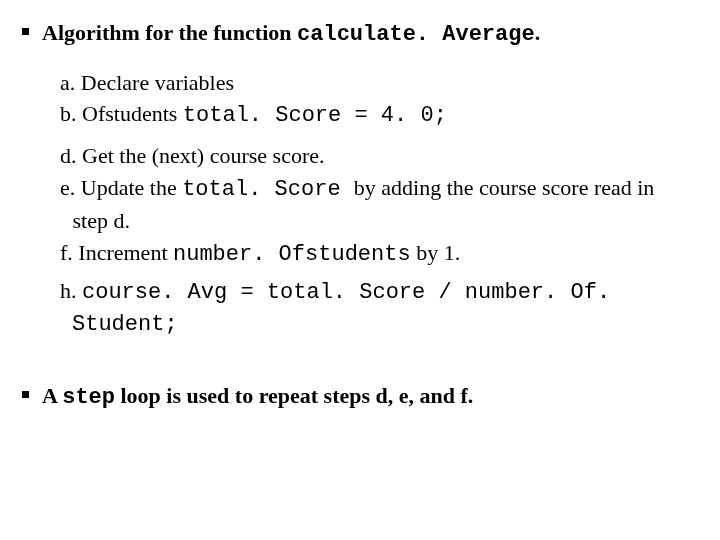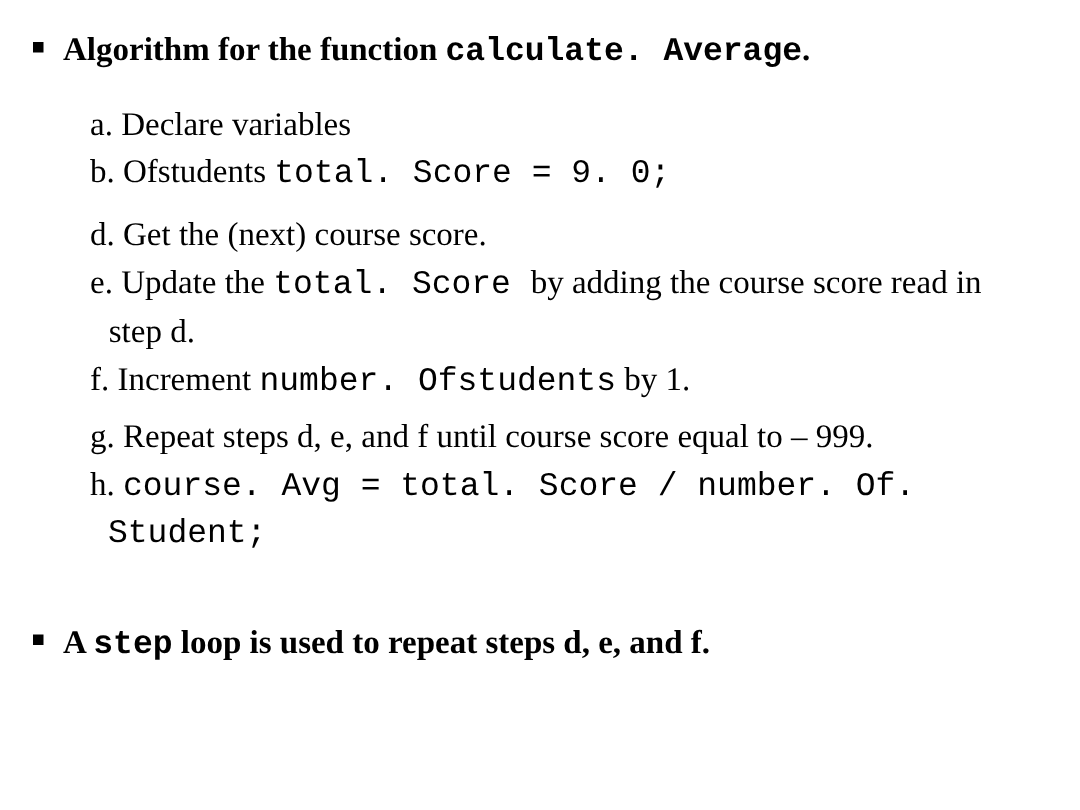--- a/index.html
+++ b/index.html
@@ -55,42 +55,41 @@
 
   <div class="bullet-row">
     <span class="bullet-dot"></span>
     <span> Algorithm for the function </span><span class="code">calculate. Average</span><span>.</span>
   </div>
 
   <div class="sublist">
     <div class="subitem">a. Declare variables</div>
 
     <div class="subitem">
-      <span>b. Ofstudents  </span><span class="code">total. Score = 9. 0;</span>
+      <span>b. Ofstudents  </span><span class="code">total. Score = 4. 0;</span>
     </div>
 
 
     <div class="gap-md"></div>
 
     <div class="subitem">d. Get the (next) course score.</div>
 
     <div class="subitem">
       <span>e. Update the </span><span class="code">total. Score </span><span> by adding the course score read in</span>
     </div>
     <div class="subitem cont">
       &nbsp;&nbsp;&nbsp;<span>step d.</span>
     </div>
 
     <div class="subitem">
       <span>f. Increment </span><span class="code">number. Ofstudents</span><span> by 1.</span>
     </div>
 
     <div class="gap-sm"></div>
 
-    <div class="subitem">g. Repeat steps d, e, and f until course score equal to – 999.</div>
 
     <div class="subitem">
       <span>h. </span><span class="code">course. Avg = total. Score / number. Of. Student;</span>
     </div>
   </div>
 
   <div class="gap-lg"></div>
 
   <div class="bullet-row">
     <span class="bullet-dot"></span>

